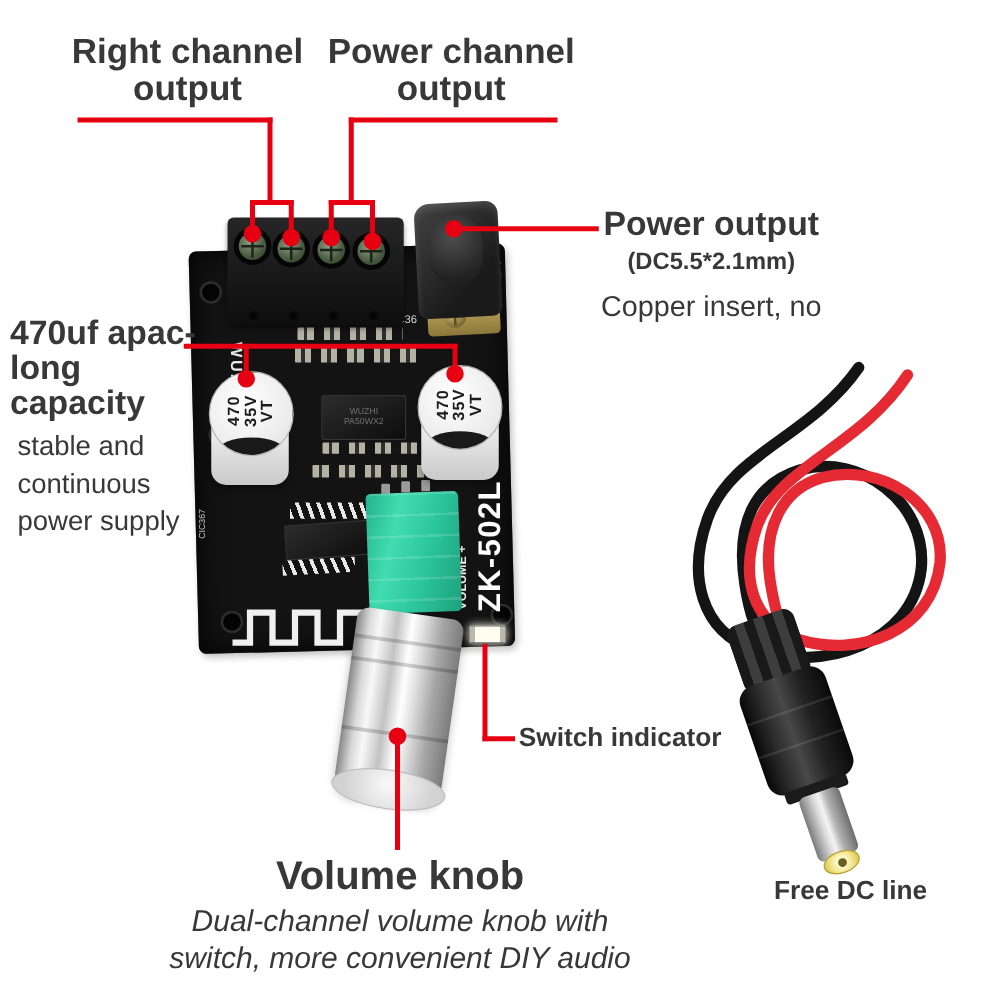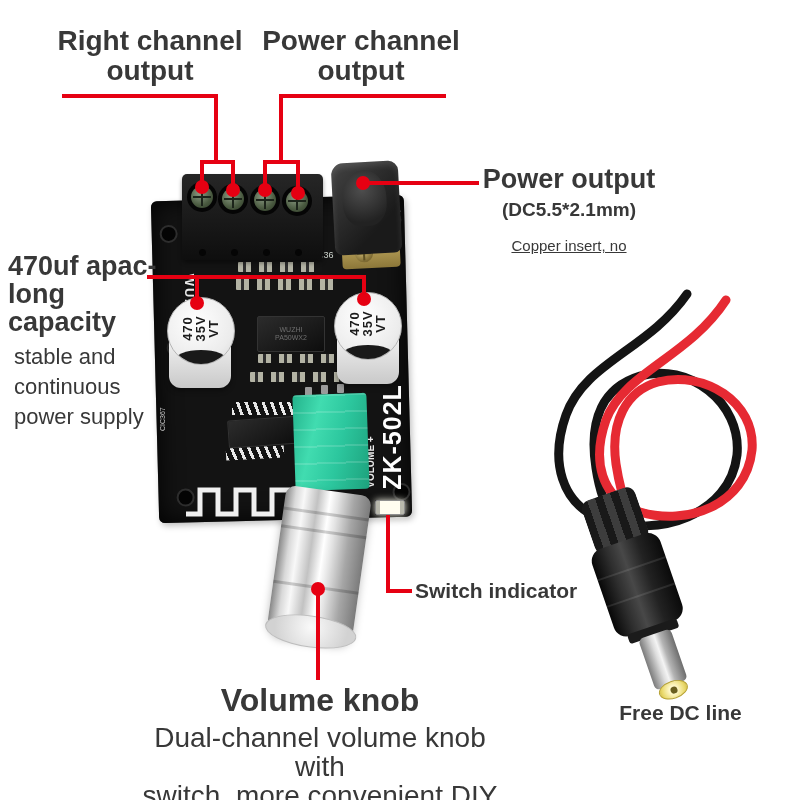--- a/index.html
+++ b/index.html
@@ -7,26 +7,26 @@
           font-family:"Liberation Sans", sans-serif;color:#383838;}
   .abs{position:absolute;}
   
   .h1{font-weight:bold;font-size:28px;line-height:30px;text-align:center;}
   .cap-blk{line-height:28px;}
   .cap-blk .b{font-weight:bold;font-size:27px;display:block;}
   .cap-blk .s{font-weight:normal;font-size:22px;line-height:30px;display:block;padding-left:6px;}
   .pwr{ text-align:center;}
   .pwr .t{font-weight:bold;font-size:27px;display:block;}
   .pwr .spec{font-weight:bold;font-size:19px;display:block;margin-top:4px;}
-  .pwr .d{font-weight:normal;font-size:15px;line-height:29px;display:block;text-decoration:underline;}
+  .pwr .d{font-weight:normal;font-size:23px;line-height:29px;display:block;}
   .pwr .d1{margin-top:10px;}
   .sw-lbl{font-weight:bold;font-size:21px;}
   .vol-blk{text-align:center;}
   .vol-blk .t{font-weight:bold;font-size:32px;display:block;}
-  .vol-blk .d{font-weight:normal;font-size:28px;line-height:29px;display:block;}
+  .vol-blk .d{font-weight:normal;font-size:24px;line-height:29px;display:block;font-style:italic;}
   .vol-blk .d1{margin-top:4px;}
   .dc-lbl{font-weight:bold;font-size:21px;text-align:center;width:185px;}
   
   .ln{position:absolute;background:#e60012;z-index:8;}
   .dot{position:absolute;width:14px;height:14px;border-radius:50%;background:#e60012;z-index:8;}
   .z9{z-index:9;}
   
   .board{left:155px;top:198px;width:253px;height:322px;background:#131313;border-radius:6px;
          transform:rotate(-1.5deg);box-shadow:inset 0 0 24px #000, 2px 3px 6px rgba(0,0,0,.25);z-index:1;}
   .hole{position:absolute;width:14px;height:14px;border-radius:50%;background:#040404;border:2px solid #2d2d2d;}

